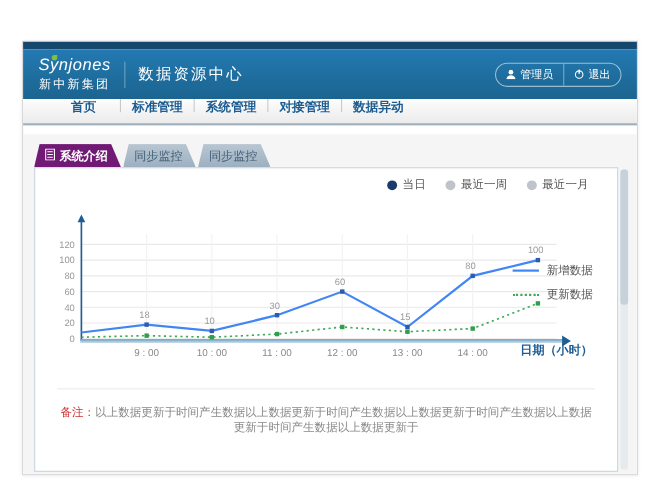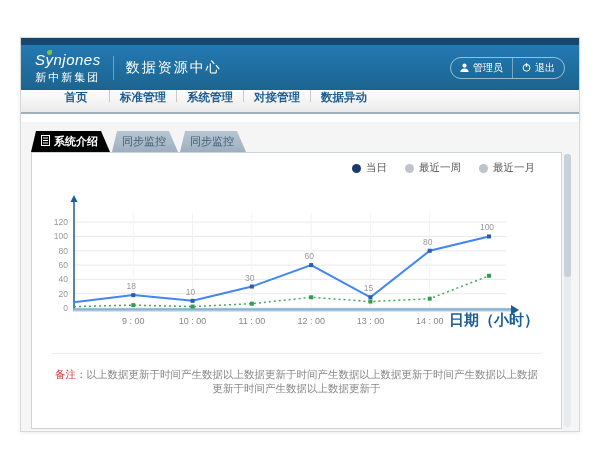--- a/index.html
+++ b/index.html
@@ -35,39 +35,39 @@
   .nav-sep { width:1px; height:12px; background:#c9c9c9; }
 
   
   .content { position:absolute; top:84px; bottom:0; left:0; right:0;
     background:#f5f5f5; padding:9px 10px 4px 10px; }
 
   .tabbar { display:flex; margin-left:0; height:21px; }
   .tab { height:21px; display:flex; align-items:center; gap:4px; padding:0 12px 0 10px;
     font-size:11px; cursor:pointer;
     clip-path:polygon(0 100%, 5px 0, calc(100% - 9px) 0, 100% 100%); }
-  .tab.active { background:#000000; color:#fff; font-weight:bold; }
+  .tab.active { background:#701a75; color:#fff; font-weight:bold; }
   .tab.inactive { background:linear-gradient(#b8c6d2,#9db0c0); color:#3f5d78; margin-left:2px; }
 
   .panel { position:absolute; left:10px; right:17px; top:30px; bottom:2px;
     background:#fff; border:1px solid #c9d4dd; }
 
   .scroll-track { position:absolute; right:8px; top:32px; bottom:4px; width:7px;
     background:#e6ebf0; border-radius:3px; }
   .scroll-thumb { position:absolute; top:0; width:7px; height:45%;
     background:#c7d1da; border-radius:3px; }
 
   
   .filter-row { position:absolute; top:8px; right:26px; display:flex; gap:18px; align-items:center; }
   .radio-opt { display:flex; align-items:center; gap:5px; font-size:10.5px; color:#555; cursor:pointer; }
   .radio-dot { width:9px; height:9px; border-radius:50%; background:#bfc3ca; }
   .radio-opt.selected .radio-dot { background:#1a3a6b; }
 
   .y-title { position:absolute; left:26px; top:22px; font-size:11px; font-weight:bold; color:#1d5d94; }
-  .x-title { position:absolute; right:22px; top:158px; font-size:15px; font-weight:bold; color:#1d5d94; }
+  .x-title { position:absolute; right:22px; top:158px; font-size:11px; font-weight:bold; color:#1d5d94; }
 
   .chart-wrap { position:absolute; left:12px; top:40px; }
   svg { font-family:"Liberation Sans","DejaVu Sans",sans-serif; }
 
   
   .legend { position:absolute; right:22px; top:86px; display:flex; flex-direction:column; gap:8px; }
   .legend-item { display:flex; align-items:center; gap:7px; font-size:10.5px; color:#555; }
   .legend-line { width:24px; height:0; }
   .legend-line.solid { border-top:2px solid #4285f4; }
   .legend-line.dashed { border-top:2px dotted #3faa58; }
@@ -223,20 +223,30 @@
             <rect x="205.85714285714286" y="108.70769230769231" width="4" height="4" fill="#2f9e4f"></rect>
             <rect x="265.1428571428571" y="102.26923076923077" width="4" height="4" fill="#2f9e4f"></rect>
             <rect x="324.42857142857144" y="106.56153846153846" width="4" height="4" fill="#2f9e4f"></rect>
             <rect x="383.7142857142857" y="103.7" width="4" height="4" fill="#2f9e4f"></rect>
             <rect x="443" y="80.8076923076923" width="4" height="4" fill="#2f9e4f"></rect>
           </svg>
       </div>
 
       <div class="x-title">日期（小时）</div>
 
+      <div class="legend">
+        <div class="legend-item">
+          <span class="legend-line solid"></span>
+          <span>新增数据</span>
+        </div>
+        <div class="legend-item">
+          <span class="legend-line dashed"></span>
+          <span>更新数据</span>
+        </div>
+      </div>
 
       <div class="note">
         <span class="note-prefix">备注：</span><span>以上数据更新于时间产生数据以上数据更新于时间产生数据以上数据更新于时间产生数据以上数据更新于时间产生数据以上数据更新于</span>
       </div>
     </div>
 
     <div class="scroll-track">
       <div class="scroll-thumb"></div>
     </div>
 

